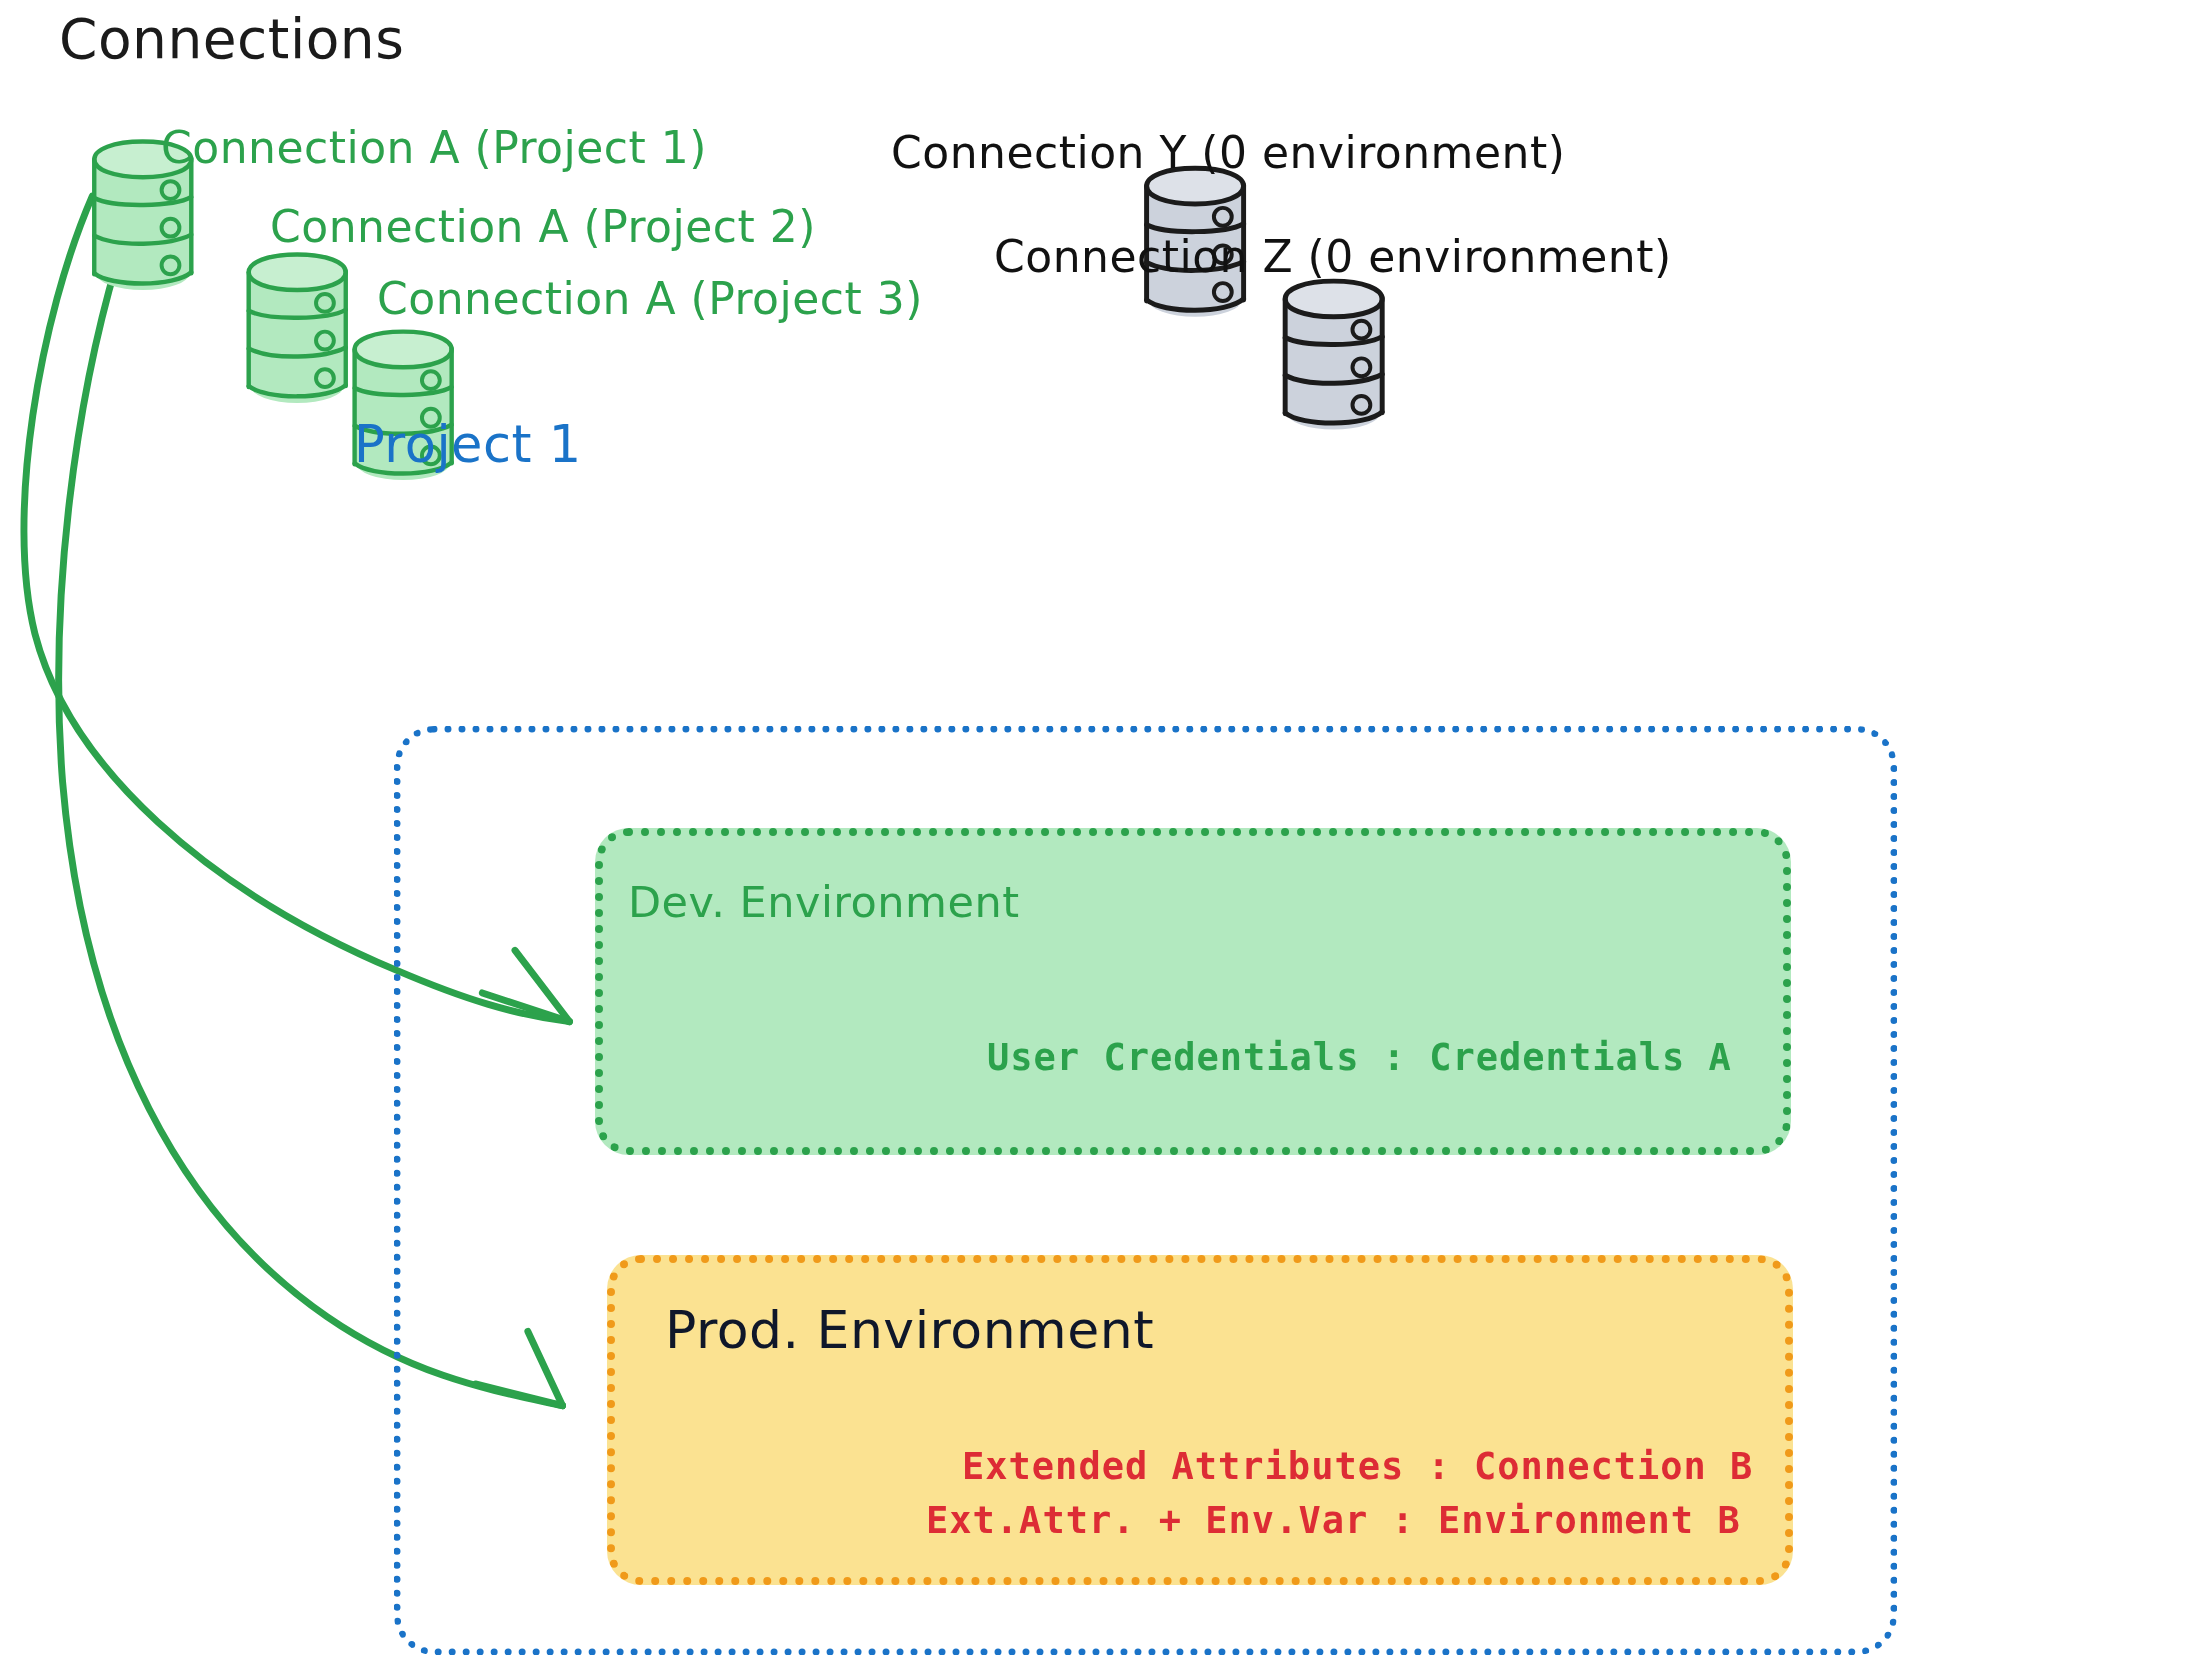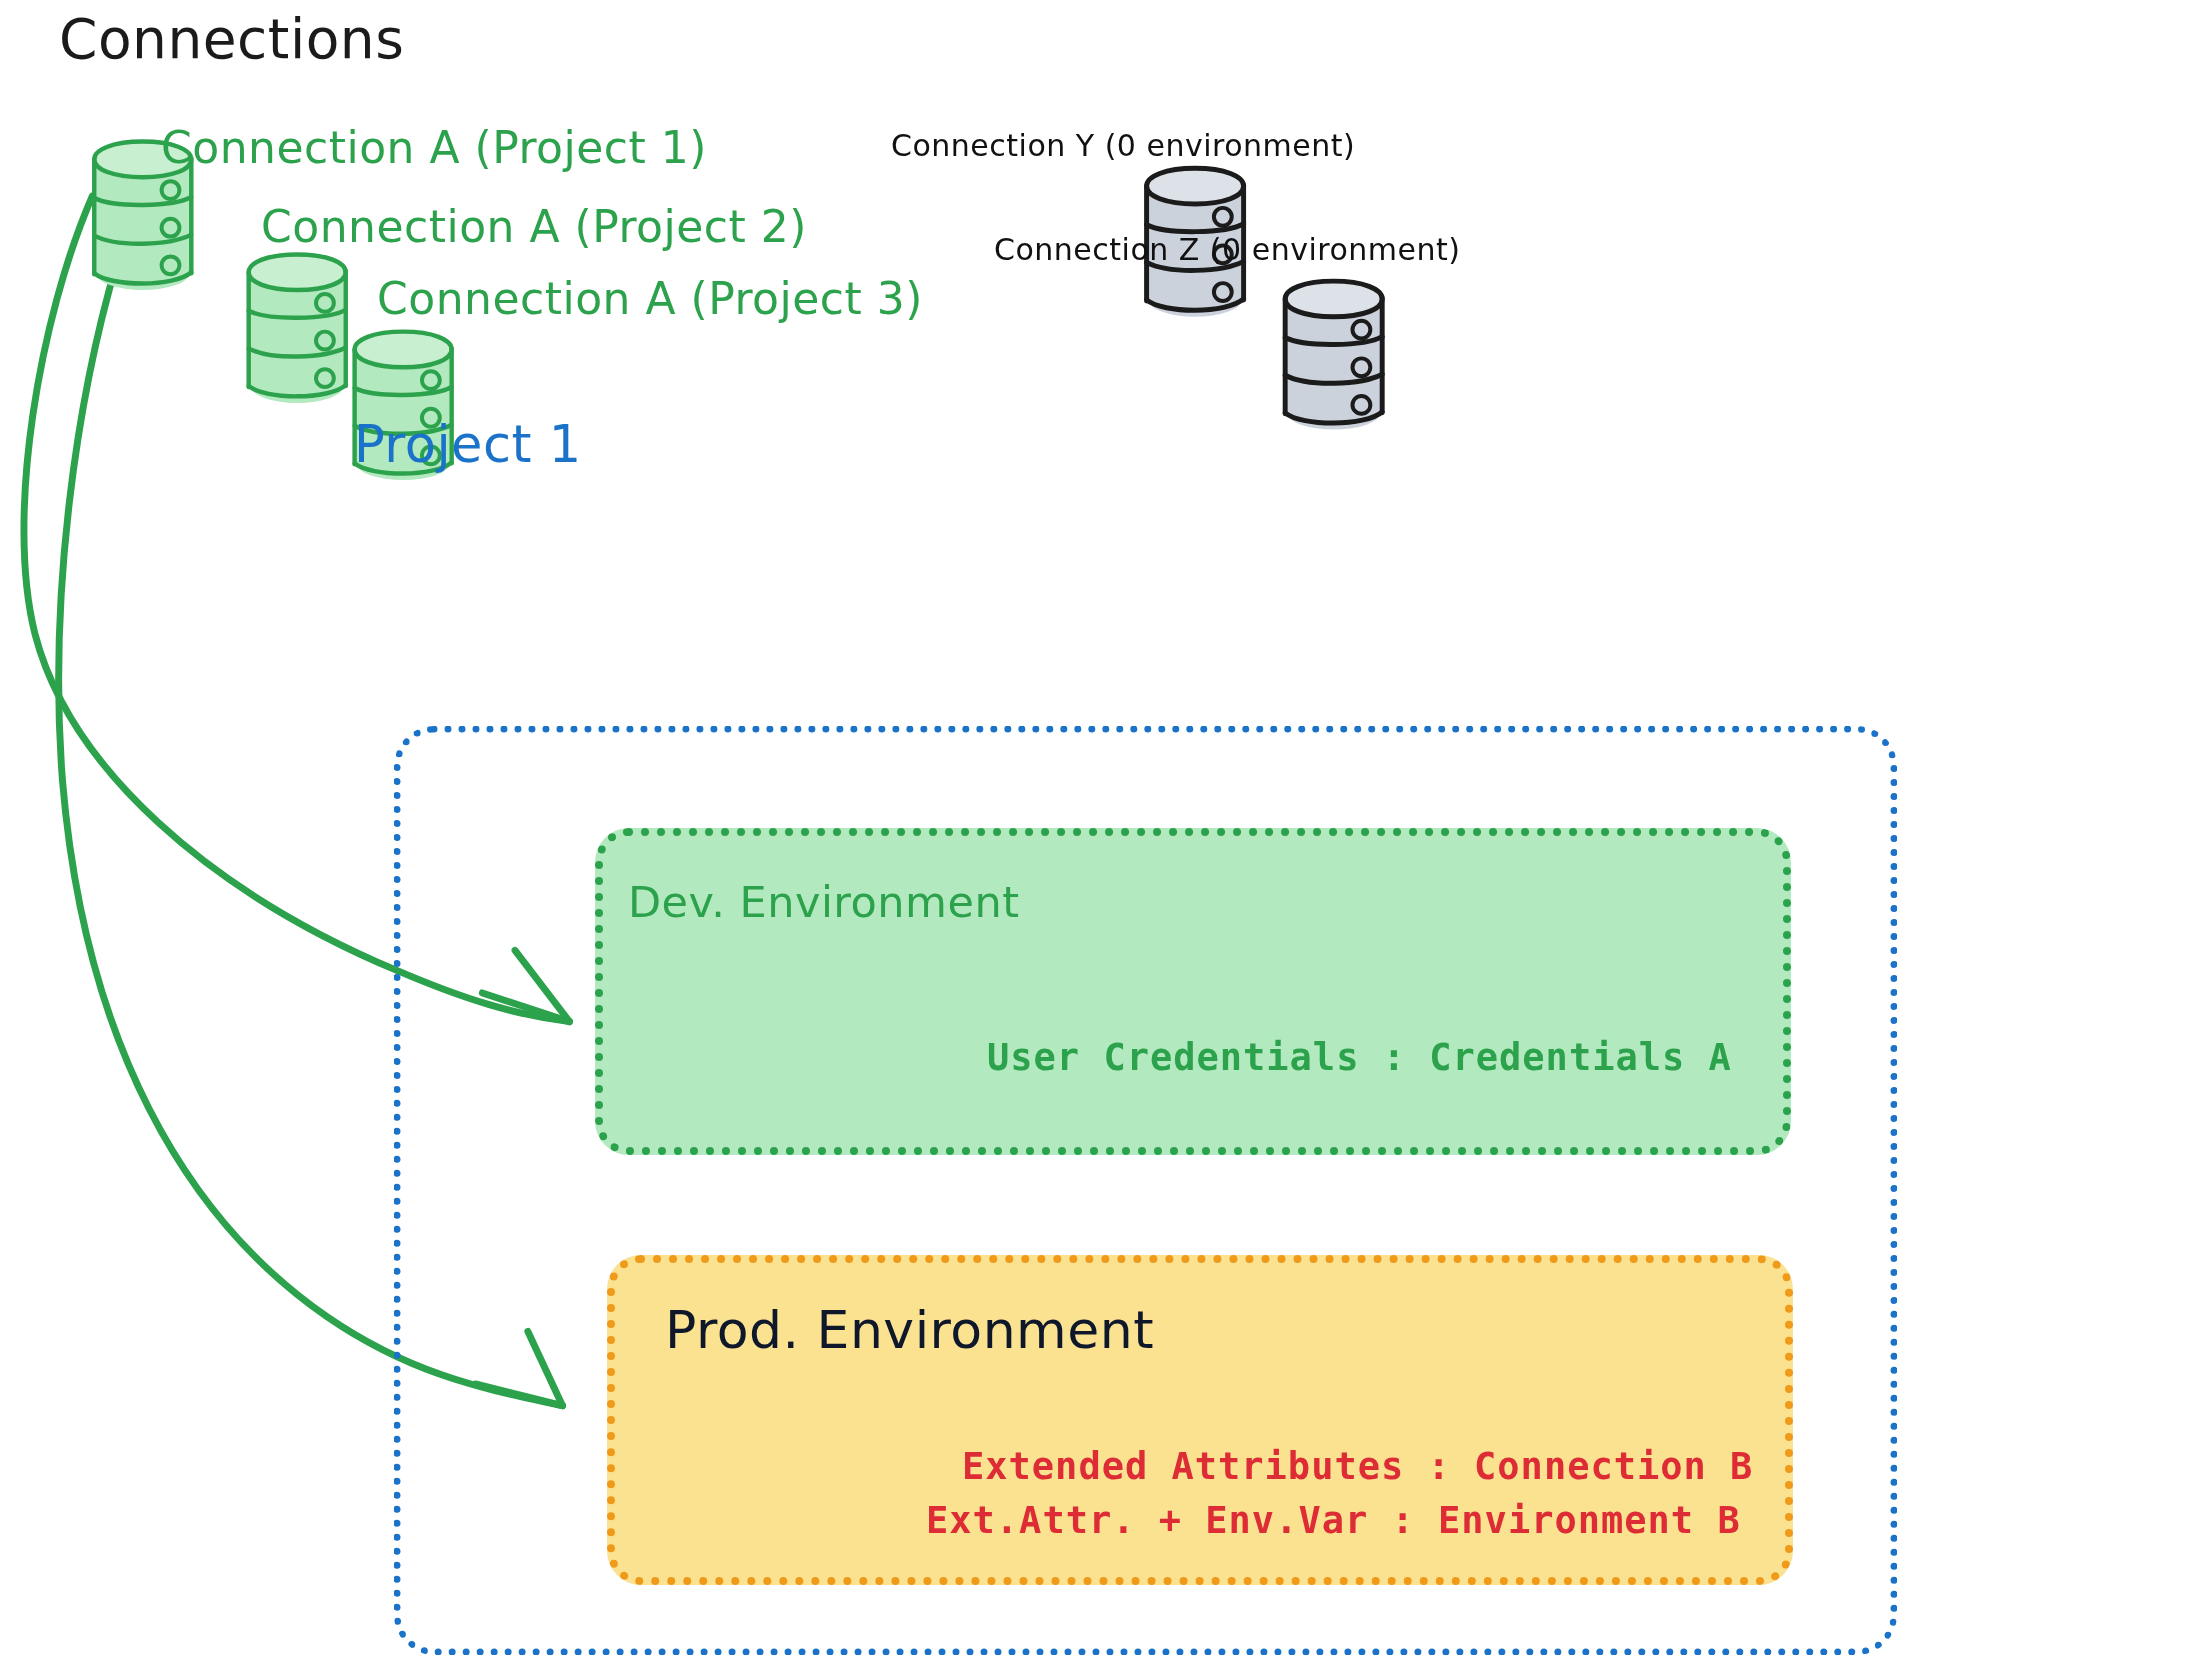--- a/index.html
+++ b/index.html
@@ -44,26 +44,26 @@
     top: 12px;
     font-size: 55px;
     color: #1b1b1b;
   }
   
   .label-green {
     color: #2ca24c;
     font-size: 44px;
   }
   #label-conn-a1 { left: 161px; top: 126px; }
-  #label-conn-a2 { left: 261px; top: 205px; text-align: center; }
+  #label-conn-a2 { left: 270px; top: 205px; text-align: center; }
   #label-conn-a3 { left: 377px; top: 277px; }
   
   .label-black {
     color: #111111;
-    font-size: 30px;
+    font-size: 44px;
   }
   #label-conn-y { left: 891px; top: 131px; }
   #label-conn-z { left: 994px; top: 235px; }
   
   #label-project-1 {
     left: 334px;
     top: 419px;
     font-size: 51px;
     color: #1a73c8;
     margin-left: 20px;

